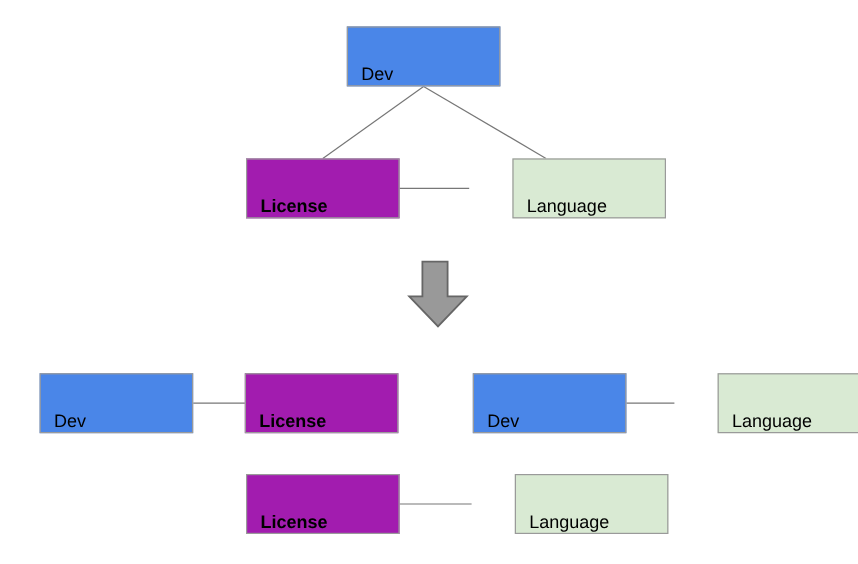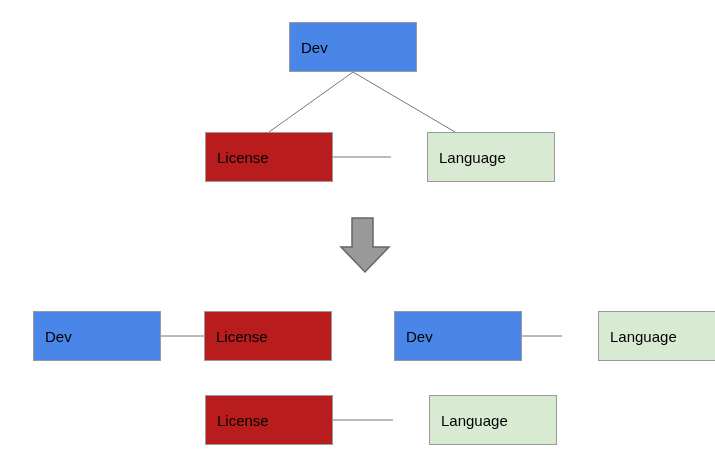--- a/index.html
+++ b/index.html
@@ -22,28 +22,28 @@
     width: 715px;
     height: 470px;
   }
   .node {
     position: absolute;
     width: 128px;
     height: 50px;
     box-sizing: border-box;
     border: 1.5px solid #9a9a9a;
     display: flex;
-    align-items: center;
+    align-items: flex-end;
     padding-left: 11px;
     font-size: 15px;
     color: #000000;
     white-space: nowrap;
   }
   .fill-dev      { background: #4a86e8; }
-  .fill-license  { background: #b91c1c; }
+  .fill-license  { background: #a21caf; font-weight: bold; }
   .fill-language { background: #d9ead3; margin-left: 36px; }
 </style>
 </head>
 <body>
 
 <div class="canvas">
 
   <svg class="layer" viewBox="0 0 715 470" xmlns="http://www.w3.org/2000/svg">
 
     <line x1="353" y1="72" x2="269" y2="132" stroke="#777777" stroke-width="1"></line>

